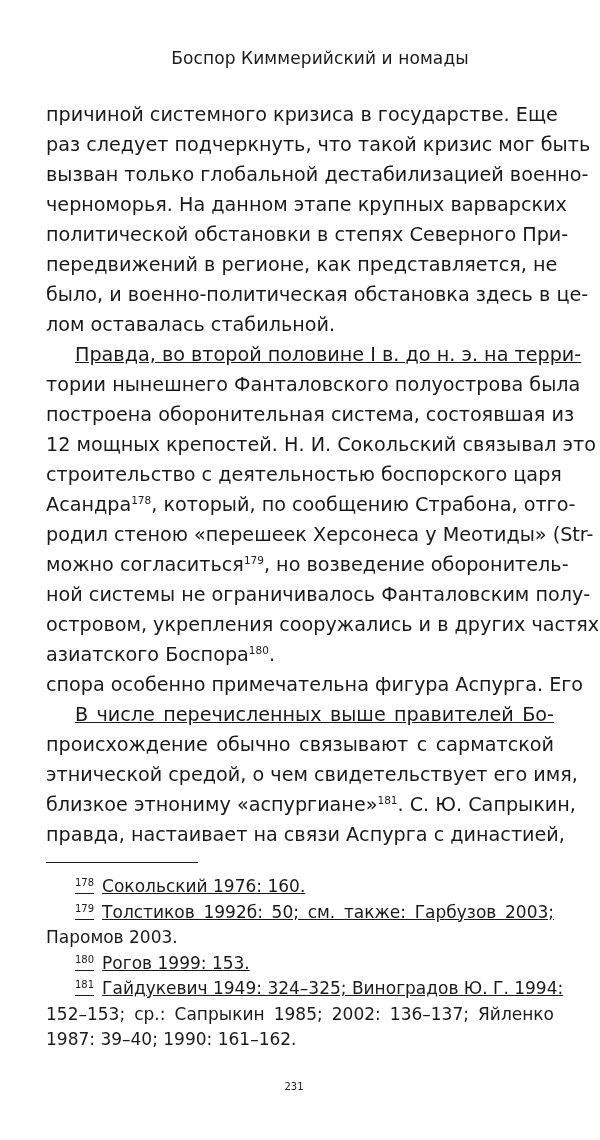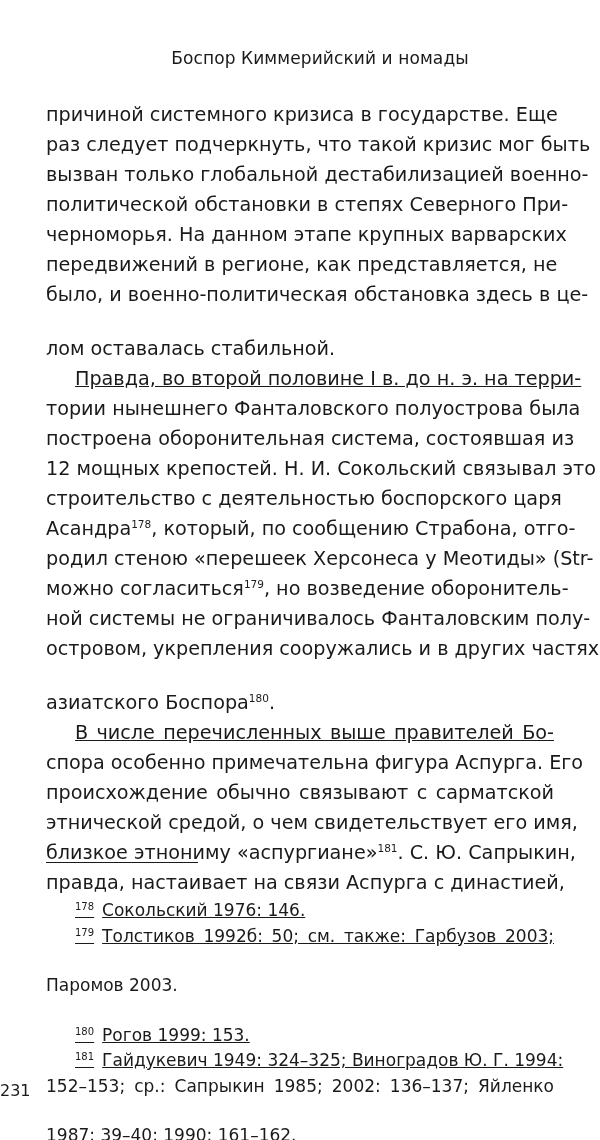--- a/index.html
+++ b/index.html
@@ -12,76 +12,76 @@
     text-align: center; font-size: 17px; letter-spacing: 0.1px; padding-left: 20px;
   }
   .body-text {
     position: absolute; left: 46px; top: 100px; width: 508px;
     font-size: 19.2px; line-height: 30px;
   }
   .line {
     display: block; height: 30px; white-space: nowrap;
     text-align: justify; text-align-last: justify;
   }
-  .line.last { text-align-last: left; margin-top: 24px; }
+  .line.last { text-align-last: left; }
   .line.indent { padding-left: 29px; text-decoration: underline; }
   sup.fn { font-size: 10.5px; vertical-align: 7px; line-height: 0; }
   .rule {
     position: absolute; left: 46px; top: 862px; width: 152px; height: 0;
     border-top: 1.5px solid #1a1a1a;
   }
   .notes {
     position: absolute; left: 46px; top: 874px; width: 508px;
     font-size: 17px; line-height: 25.5px;
   }
   .notes .line { height: 25.5px; }
   .notes .line.indent { padding-left: 29px; }
   .notes sup.num { font-size: 10px; vertical-align: 6px; line-height: 0; margin-right: 8px; }
   .folio {
     position: absolute; top: 1081px; left: 0; width: 588px;
-    text-align: left; font-size: 16px;
+    text-align: center; font-size: 10px;
   }
 </style>
 </head>
 <body>
 
 <div class="running-head">Боспор Киммерийский и номады</div>
 
 <div class="body-text" id="body-text">
     <span class="line"><span>причиной системного кризиса в государстве. Еще</span></span>
     <span class="line"><span>раз следует подчеркнуть, что такой кризис мог быть</span></span>
     <span class="line"><span>вызван только глобальной дестабилизацией военно-</span></span>
+    <span class="line"><span>черноморья. На данном этапе крупных варварских</span></span>
     <span class="line"><span>политической обстановки в степях Северного При-</span></span>
-    <span class="line"><span>черноморья. На данном этапе крупных варварских</span></span>
     <span class="line"><span>передвижений в регионе, как представляется, не</span></span>
     <span class="line"><span>было, и военно-политическая обстановка здесь в це-</span></span>
     <span class="line last"><span>лом оставалась стабильной.</span></span>
     <span class="line indent"><span>Правда, во второй половине I в. до н. э. на терри-</span></span>
     <span class="line"><span>тории нынешнего Фанталовского полуострова была</span></span>
     <span class="line"><span>построена оборонительная система, состоявшая из</span></span>
     <span class="line"><span>12 мощных крепостей. Н. И. Сокольский связывал это</span></span>
     <span class="line"><span>строительство с деятельностью боспорского царя</span></span>
     <span class="line"><span>Асандра</span><sup class="fn">178</sup><span>, который, по сообщению Страбона, отго-</span></span>
     <span class="line"><span>родил стеною «перешеек Херсонеса у Меотиды» (Str-</span></span>
     <span class="line"><span>можно согласиться</span><sup class="fn">179</sup><span>, но возведение оборонитель-</span></span>
     <span class="line"><span>ной системы не ограничивалось Фанталовским полу-</span></span>
     <span class="line"><span>островом, укрепления сооружались и в других частях</span></span>
     <span class="line last"><span>азиатского Боспора</span><sup class="fn">180</sup><span>.</span></span>
+    <span class="line"><span>спора особенно примечательна фигура Аспурга. Его</span></span>
     <span class="line indent"><span>В числе перечисленных выше правителей Бо-</span></span>
-    <span class="line"><span>спора особенно примечательна фигура Аспурга. Его</span></span>
     <span class="line"><span>происхождение обычно связывают с сарматской</span></span>
     <span class="line"><span>этнической средой, о чем свидетельствует его имя,</span></span>
     <span class="line"><span>близкое этнониму «аспургиане»</span><sup class="fn">181</sup><span>. С. Ю. Сапрыкин,</span></span>
     <span class="line"><span>правда, настаивает на связи Аспурга с династией,</span></span>
   </div>
 
 <div class="rule"></div>
 
 <div class="notes" id="notes">
-    <span class="line indent last"><sup class="num">178</sup><span>Сокольский 1976: 146.</span></span>
+    <span class="line indent last"><sup class="num">178</sup><span>Сокольский 1976: 160.</span></span>
     <span class="line indent"><sup class="num">179</sup><span>Толстиков 1992б: 50; см. также: Гарбузов 2003;</span></span>
     <span class="line last"><span>Паромов 2003.</span></span>
     <span class="line indent last"><sup class="num">180</sup><span>Рогов 1999: 153.</span></span>
     <span class="line indent"><sup class="num">181</sup><span>Гайдукевич 1949: 324–325; Виноградов Ю. Г. 1994:</span></span>
     <span class="line"><span>152–153; ср.: Сапрыкин 1985; 2002: 136–137; Яйленко</span></span>
     <span class="line last"><span>1987: 39–40; 1990: 161–162.</span></span>
   </div>
 
 <div class="folio">231</div>
 

